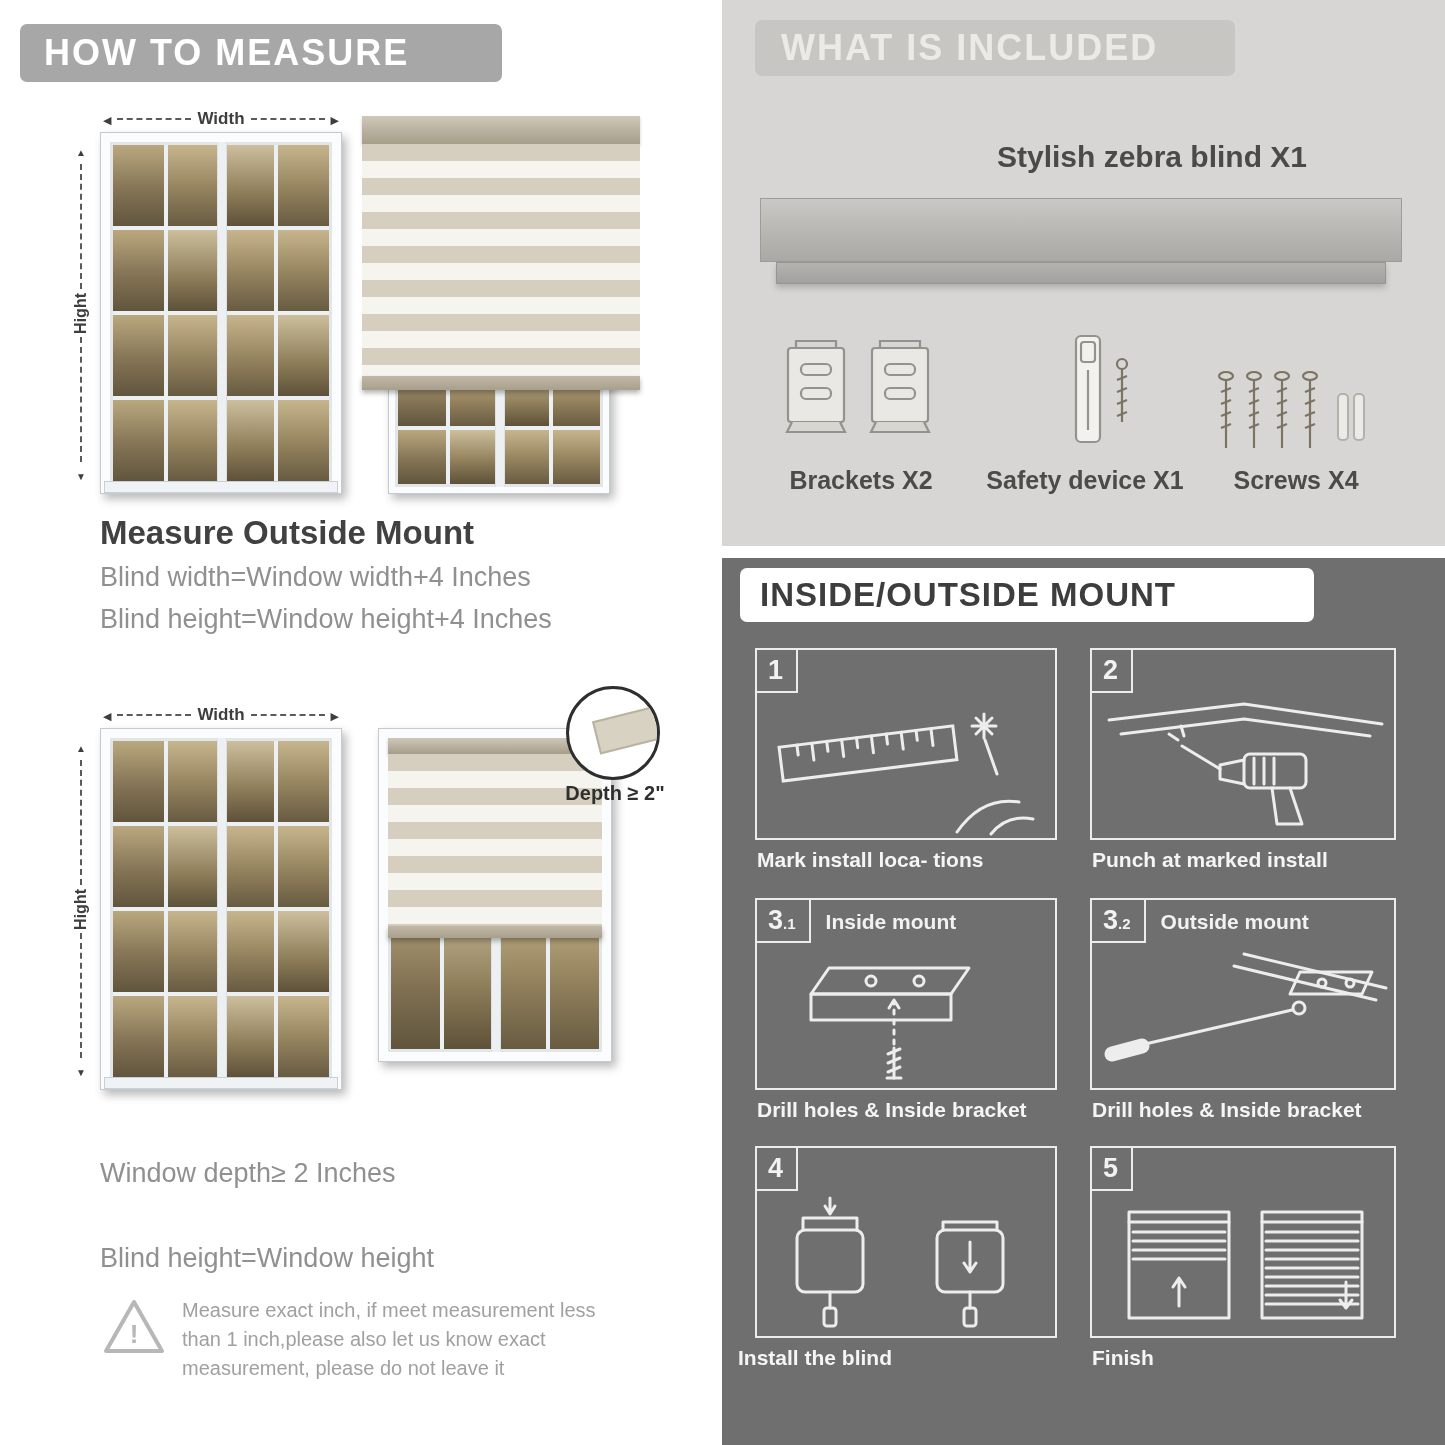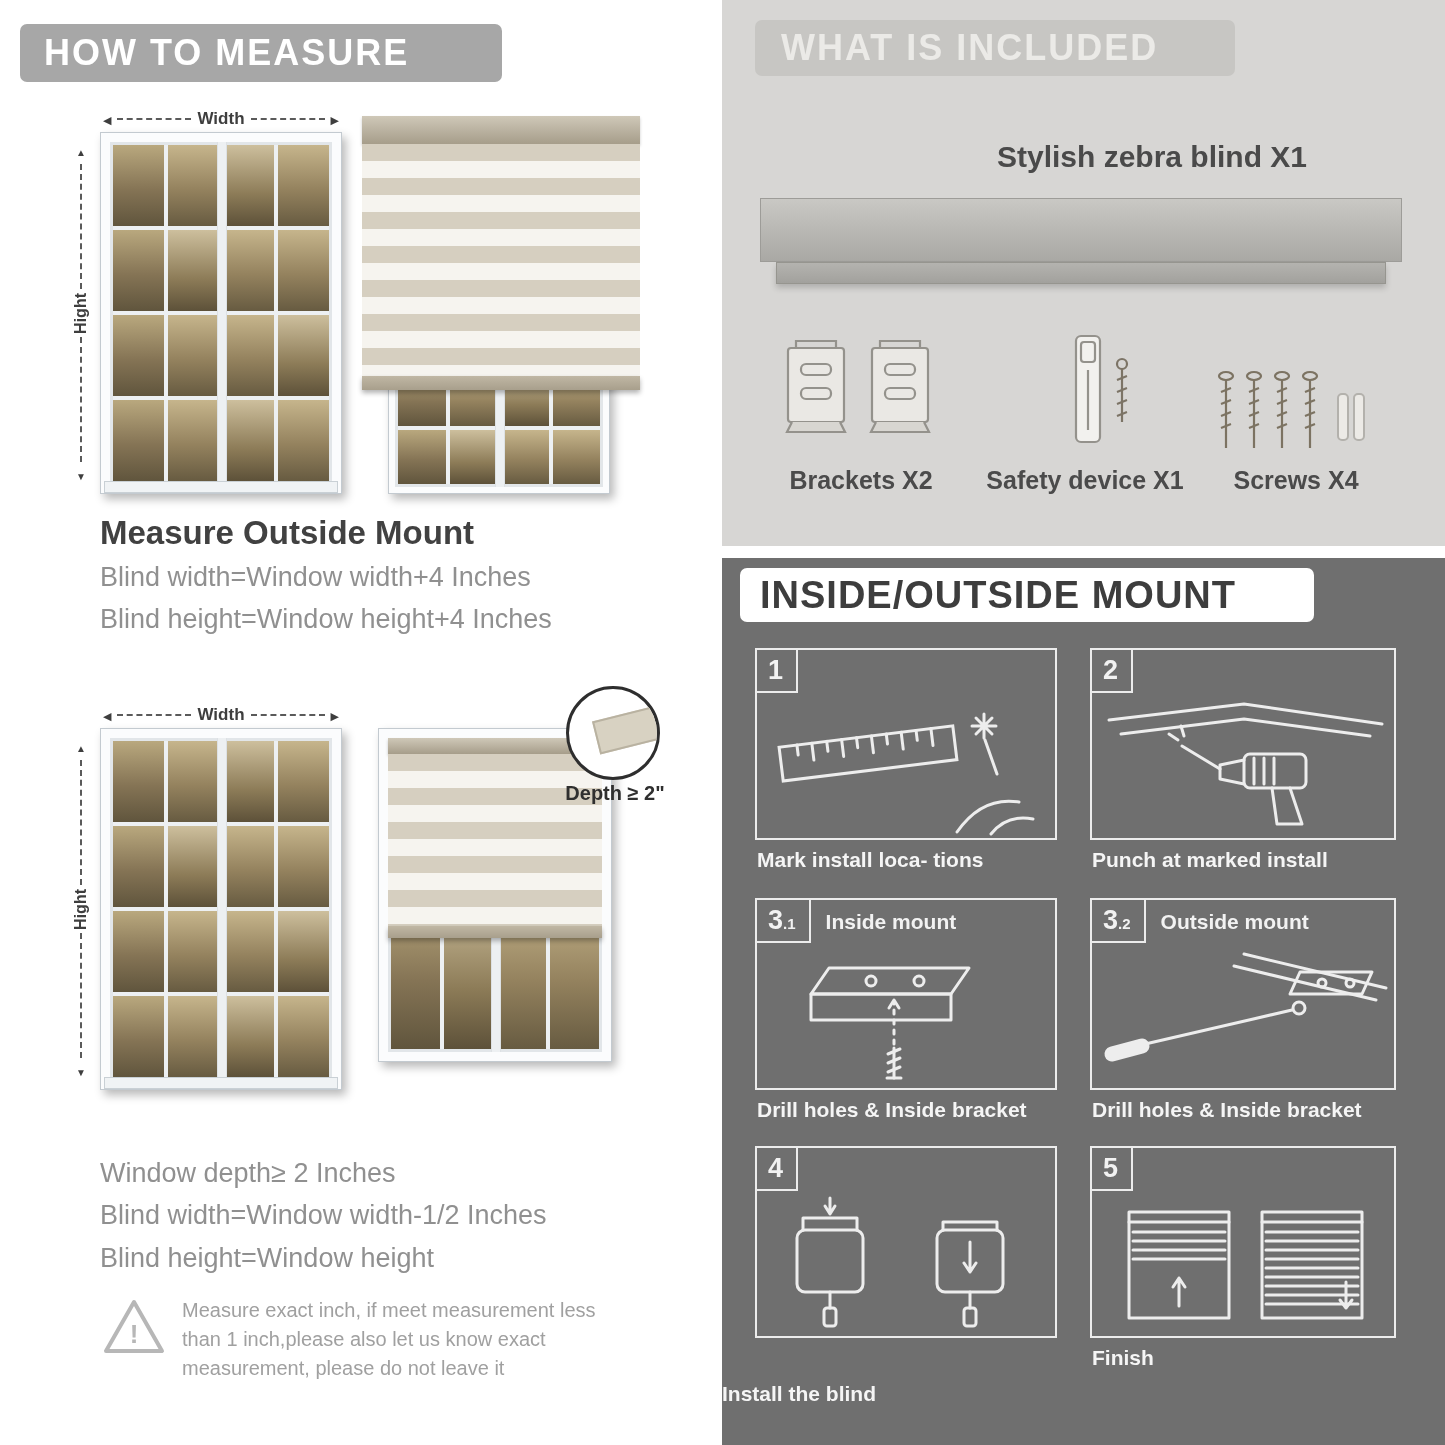--- a/index.html
+++ b/index.html
@@ -52,21 +52,21 @@
   .included-header{left:755px;top:20px;width:480px;height:56px;background:#c7c6c3;border-radius:7px;
     color:#ebeae7;font-size:36px;font-weight:bold;letter-spacing:2px;line-height:56px;padding-left:26px;box-sizing:border-box;}
   .product-label{left:722px;top:140px;width:860px;text-align:center;font-size:30px;font-weight:bold;color:#4a4a4a;}
   .headrail{left:760px;top:198px;width:642px;height:64px;background:linear-gradient(180deg,#c9c8c4,#a9a8a4);border:1px solid #9d9c98;box-sizing:border-box;}
   .headrail-lip{left:776px;top:262px;width:610px;height:22px;background:linear-gradient(180deg,#b4b3af,#a2a19d);border:1px solid #96958f;box-sizing:border-box;box-shadow:0 4px 6px rgba(0,0,0,.18);}
   .included-label{font-size:25px;font-weight:bold;color:#4b4b4b;text-align:center;}
 
   
   .mount-panel{left:722px;top:558px;width:723px;height:887px;background:#6f6f6f;}
   .mount-header{left:740px;top:568px;width:574px;height:54px;background:#fff;border-radius:7px;
-    color:#3d3d3d;font-size:38px;font-weight:bold;letter-spacing:1px;line-height:54px;padding-left:20px;box-sizing:border-box;}
+    color:#3d3d3d;font-size:33px;font-weight:bold;letter-spacing:1px;line-height:54px;padding-left:20px;box-sizing:border-box;}
   .step-panel{position:absolute;border:2.5px solid #ececec;box-sizing:border-box;}
   .step-head{position:absolute;top:0;left:0;display:flex;align-items:center;color:#f2f2f2;}
   .step-num{display:flex;align-items:baseline;font-weight:bold;font-size:27px;line-height:1;
     padding:7px 13px 7px 11px;border-right:2.5px solid #ececec;border-bottom:2.5px solid #ececec;}
   .step-num .sub{font-size:15px;}
   .step-title{font-size:21px;font-weight:bold;margin-left:15px;}
   .step-art{position:absolute;left:2px;right:2px;bottom:2px;height:140px;}
   .step-caption{position:absolute;font-size:21px;font-weight:bold;color:#f5f5f5;}
 </style>
 </head>
@@ -197,21 +197,20 @@
       <div class="stripes" style="position:absolute;left:0;top:16px;width:100%;height:172px;"></div>
       <div class="blind-bottom" style="position:absolute;left:0;top:188px;width:100%;height:12px;"></div>
     </div>
   </div>
   <div class="abs depth-circle" style="left:566px;top:686px;width:88px;height:88px;">
     <div class="depth-corner"></div>
   </div>
   <div class="abs depth-label" style="left:545px;top:782px;width:140px;">Depth ≥ 2"</div>
 
   <div class="abs formula" style="left:100px;top:1158px;">Window depth≥ 2 Inches</div>
-  <div class="abs formula" style="left:100px;top:1200px;">Blind width=Window width-1/2 Inches</div>
   <div class="abs formula" style="left:100px;top:1243px;">Blind height=Window height</div>
 
   <svg class="abs" style="left:100px;top:1295px;" width="68" height="64" viewBox="0 0 68 64">
     <path d="M34 7 L62 56 H6 Z" fill="none" stroke="#b7b7b7" stroke-width="4" stroke-linejoin="round"></path>
     <text x="34" y="48" text-anchor="middle" font-size="26" font-weight="bold" fill="#b7b7b7" font-family="Liberation Sans,sans-serif" id="warn-mark">!</text>
   </svg>
   <div class="abs note-text" style="left:182px;top:1296px;width:445px;">Measure exact inch, if meet measurement less than 1 inch,please also let us know exact measurement, please do not leave it</div>
 
   <div class="abs included-panel"></div>
   <div class="abs included-header">WHAT IS INCLUDED</div>
@@ -400,21 +399,21 @@
         <path d="M71 98 v16"></path>
         <rect x="65" y="114" width="12" height="18" rx="3"></rect>
         <rect x="178" y="36" width="66" height="62" rx="8"></rect>
         <path d="M184 36 v-8 h54 v8"></path>
         <path d="M211 48 v30 m-6 -9 l6 9 l6 -9"></path>
         <path d="M211 98 v16"></path>
         <rect x="205" y="114" width="12" height="18" rx="3"></rect>
       </g>
     </svg>
   </div>
-  <div class="step-caption" style="left:722px;top:1346px;width:302px;margin-top:36px;">Install the blind</div>
+  <div class="step-caption" style="left:738px;top:1346px;width:302px;">Install the blind</div>
 
   <div class="step-panel" style="left:1090px;top:1146px;width:306px;height:192px;">
     <div class="step-head">
         <div class="step-num">
           <span>5</span>
           <span class="sub"></span>
         </div>
       <span class="step-title"></span>
       </div>
     <svg class="step-art" viewBox="0 0 300 140" preserveAspectRatio="xMidYMid meet">

